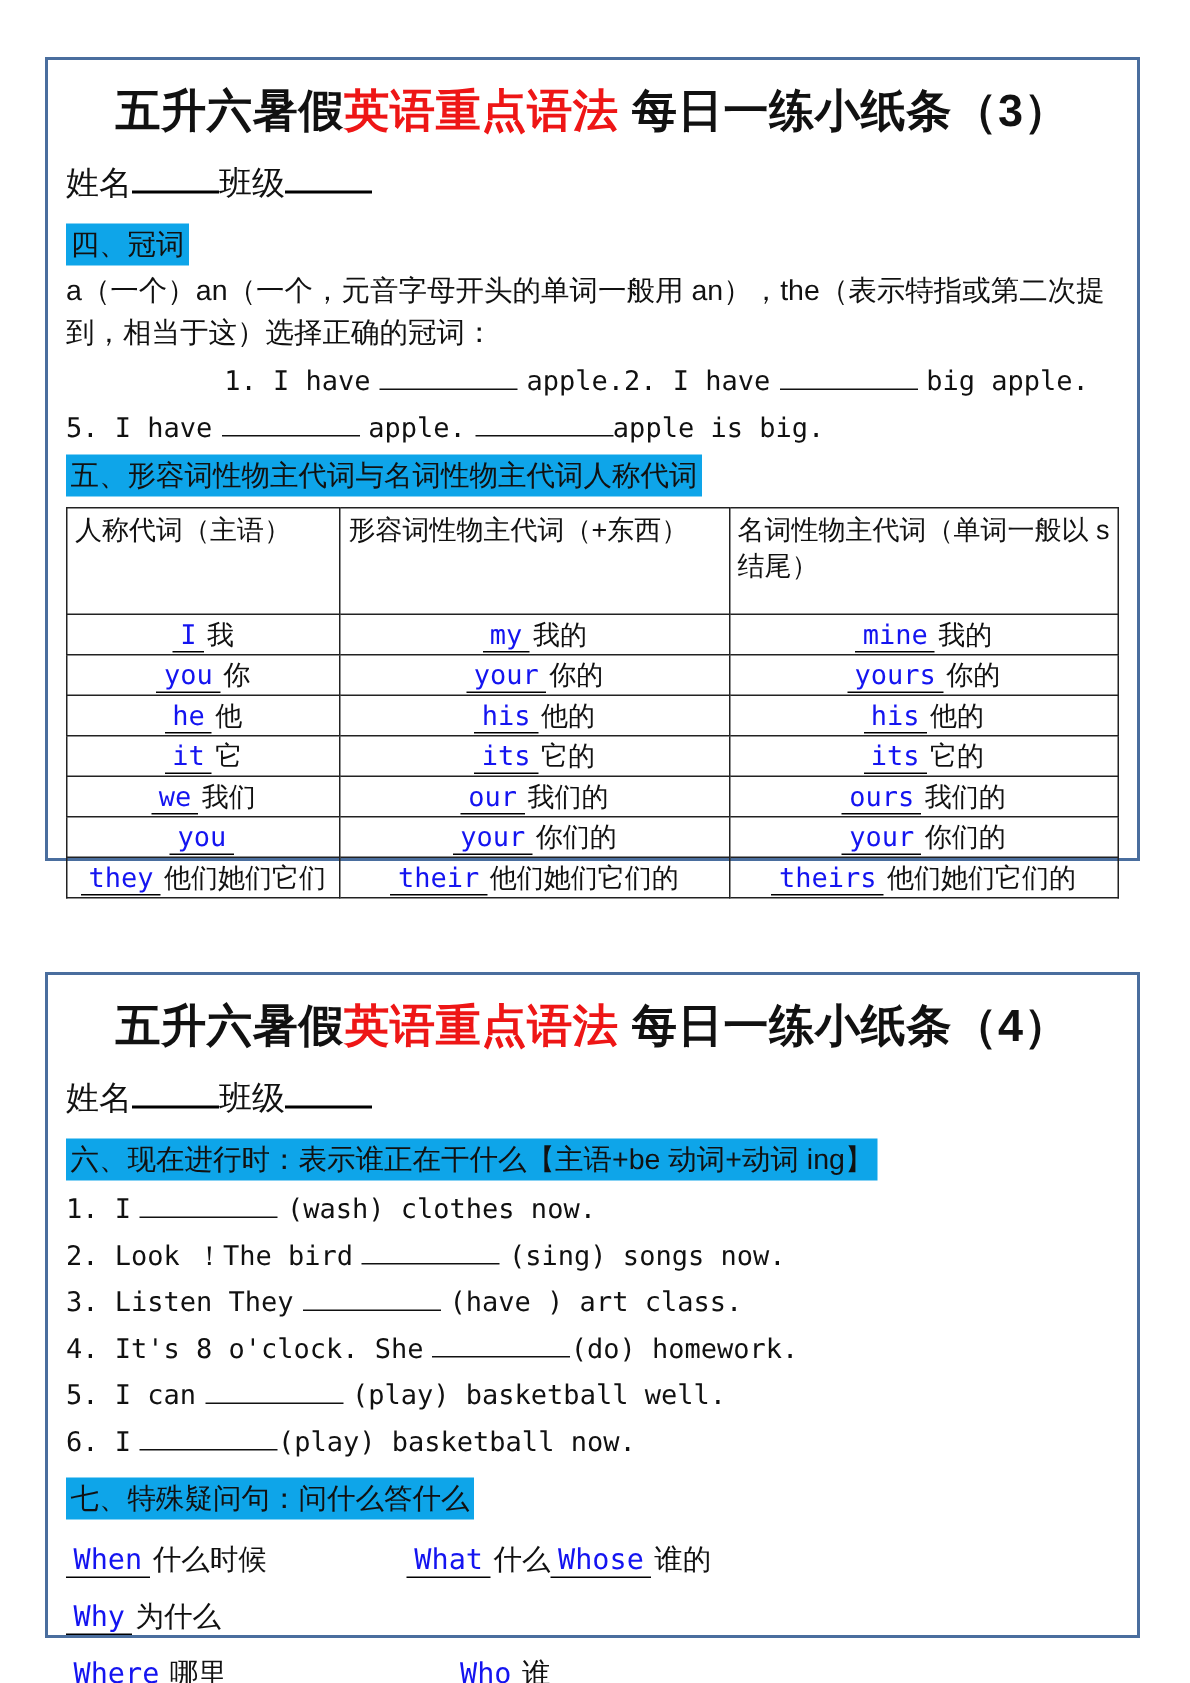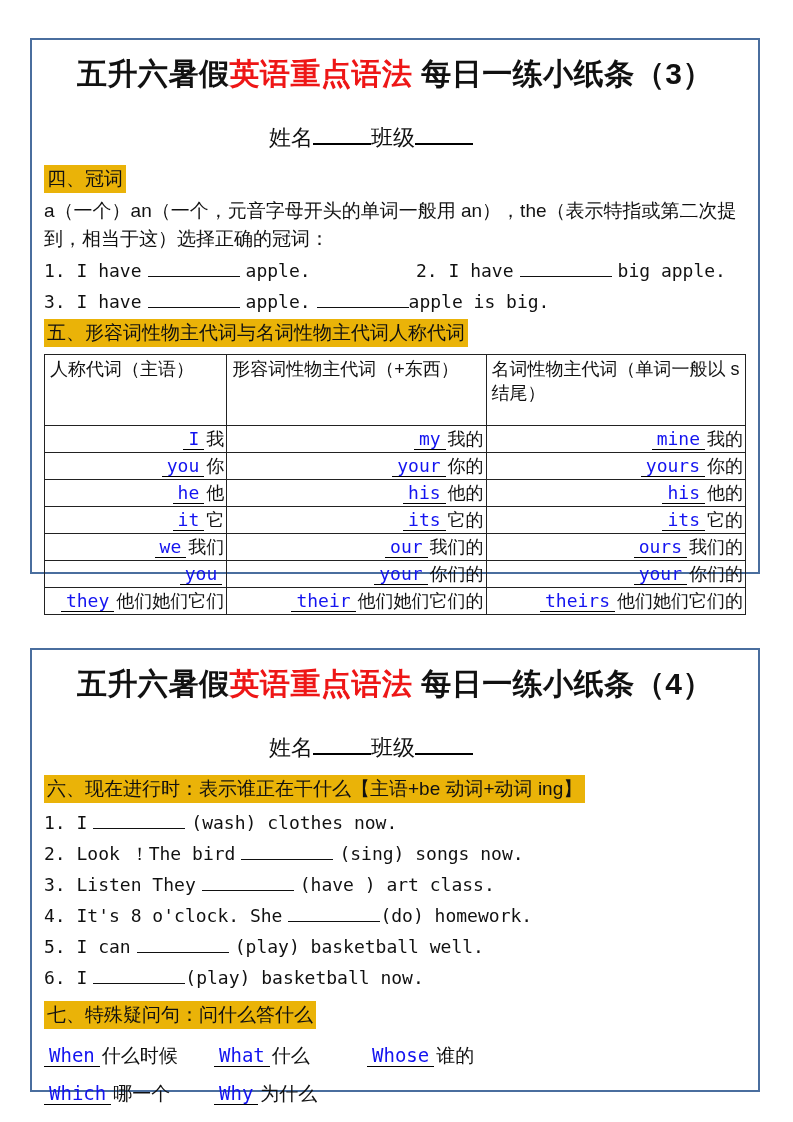--- a/index.html
+++ b/index.html
@@ -27,55 +27,55 @@
     font-size: 30px;
     font-weight: 700;
     margin-top: 10px;
     white-space: nowrap;
     letter-spacing: 0.5px;
   }
   .title .red { color: #ee1616; }
 
   .nameline {
     font-size: 22px;
-    text-align: center;
+    text-align: left;
     padding-right: 48px;
-    margin-top: 28px;
+    margin-top: 12px;
     margin-bottom: 8px;
   }
   .uline {
     display: inline-block;
     width: 58px;
     height: 1.02em;
     border-bottom: 2px solid #000;
     vertical-align: baseline;
   }
 
   .sec-head {
     display: inline-block;
-    background: #eab308;
+    background: #0ea5e9;
     font-size: 19px;
     padding: 1px 3px;
     margin: 4px 0 2px 0;
   }
 
   .para {
     font-size: 19px;
     line-height: 28px;
     margin: 2px 0 2px 0;
   }
 
   .exline {
     font-size: 18px;
     line-height: 27px;
     margin-top: 4px;
     font-family: "DejaVu Sans Mono", "Liberation Sans", monospace;
     white-space: nowrap;
   }
-  .exhalf { display: inline-block; width: 372px; }
+  .exhalf { display: inline-block; width: 372px; text-align: right; }
   .blank {
     display: inline-block;
     width: 92px;
     height: 1.0em;
     border-bottom: 1.6px solid #111;
     vertical-align: baseline;
     margin: 0 6px;
   }
   .blank.attach-right { margin-right: 0; }
 
@@ -89,56 +89,56 @@
     border: 1.4px solid #222;
   }
   table.ptable th {
     font-weight: 400;
     text-align: left;
     vertical-align: top;
     padding: 2px 5px 20px 5px;
     font-size: 18px;
   }
   table.ptable td {
-    text-align: right;
+    text-align: center;
     height: 27px;
     padding: 1px 2px;
   }
   .en {
     color: #1414f0;
     font-family: "DejaVu Sans Mono", monospace;
     border-bottom: 1.6px solid #000;
     padding: 0 5px;
   }
   .cn { margin-left: 2px; }
 
   .qrow { display: flex; font-size: 19px; margin-top: 12px; }
   .qrow:first-of-type { margin-top: 14px; }
   .qcell { width: 170px; white-space: nowrap; }
-  .qcell:nth-child(2) { width: 153px; }
+  .qcell:nth-child(2) { width: 153px; text-align: right; }
 </style>
 </head>
 <body>
 
 <div class="card" id="card1">
 
   <div class="title"><span>五升六暑假</span><span class="red">英语重点语法</span><span> 每日一练小纸条（3）</span></div>
 
   <div class="nameline"><span>姓名</span><span class="uline"></span><span>班级</span><span class="uline"></span></div>
 
   <div class="sec-head">四、冠词</div>
 
   <div class="para">a（一个）an（一个，元音字母开头的单词一般用 an），the（表示特指或第二次提到，相当于这）选择正确的冠词：</div>
 
   <div class="exline">
     <span class="exhalf"><span>1. I have</span><span class="blank"></span><span>apple.</span></span><span><span>2. I have</span><span class="blank"></span><span>big apple.</span></span>
   </div>
 
   <div class="exline">
-    <span><span>3. I have</span><span class="blank"></span><span>apple.</span><span class="blank attach-right"></span><span>apple is big.</span></span>
+    <span><span>5. I have</span><span class="blank"></span><span>apple.</span><span class="blank attach-right"></span><span>apple is big.</span></span>
   </div>
 
   <div class="sec-head">五、形容词性物主代词与名词性物主代词人称代词</div>
 
   <table class="ptable">
     <colgroup>
         <col style="width:26%">
         <col style="width:37%">
         <col style="width:37%">
       </colgroup>
@@ -210,20 +210,19 @@
   <div style="margin-top:6px;">
     <div class="sec-head">七、特殊疑问句：问什么答什么</div>
   </div>
 
   <div class="qrow">
     <span class="qcell"><span class="en">When</span><span class="cn">什么时候</span></span>
     <span class="qcell"><span class="en">What</span><span class="cn">什么</span></span>
     <span class="qcell"><span class="en">Whose</span><span class="cn">谁的</span></span>
   </div>
   <div class="qrow">
-    <span class="qcell"><span class="en">Which</span><span class="cn">哪一个</span></span>
     <span class="qcell"><span class="en">Why</span><span class="cn">为什么</span></span>
   </div>
   <div class="qrow">
     <span class="qcell"><span class="en">Where</span><span class="cn">哪里</span></span>
     <span class="qcell"><span class="en">Who</span><span class="cn">谁</span></span>
   </div>
 </div>
 
 </body></html>

